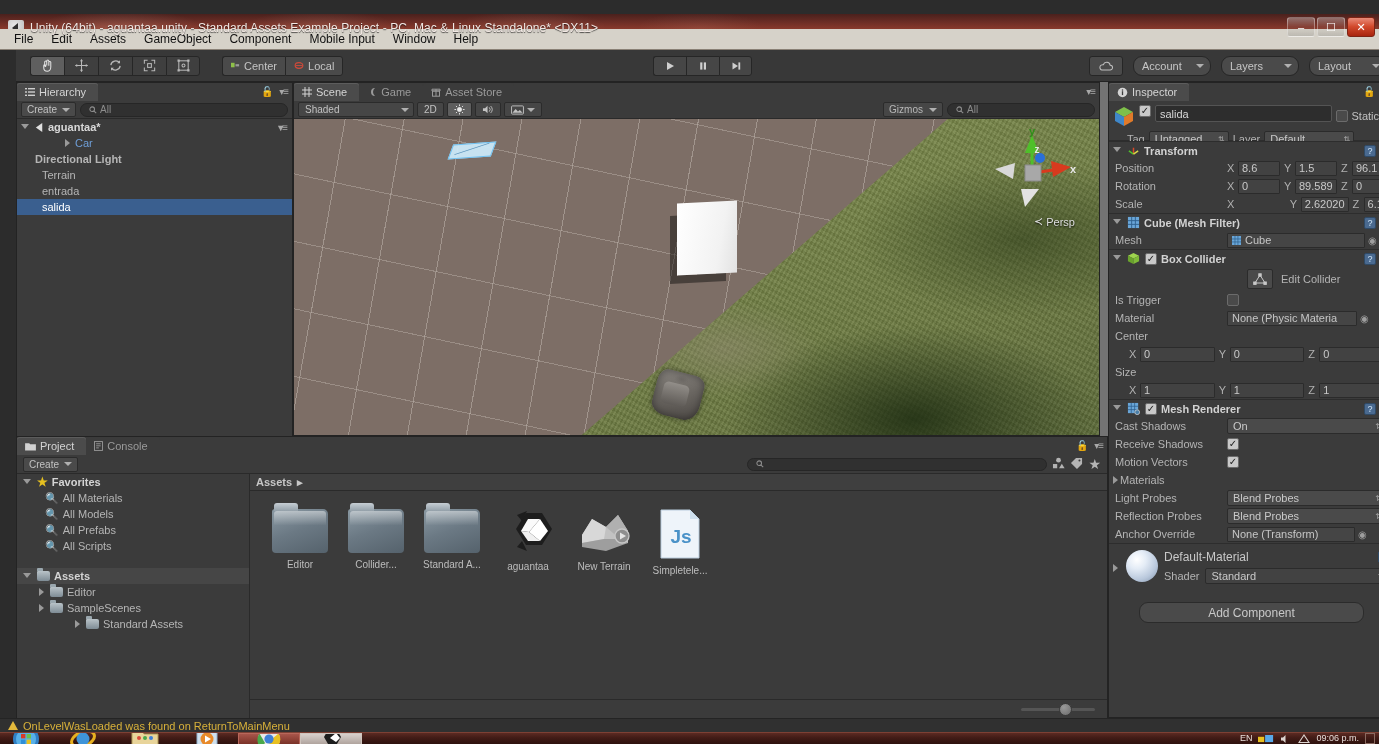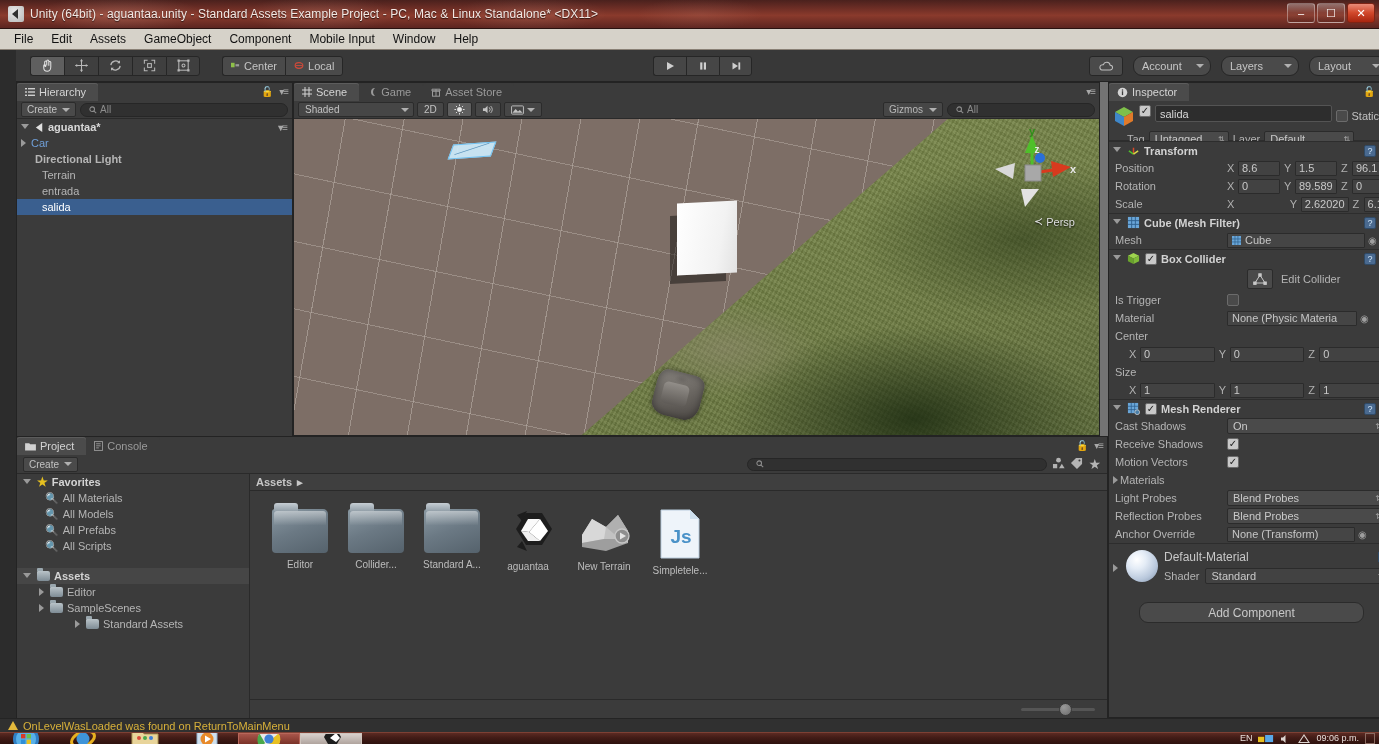--- a/index.html
+++ b/index.html
@@ -5,21 +5,21 @@
   * { box-sizing: border-box; margin: 0; padding: 0; }
   html, body {
     width: 1379px; height: 744px; overflow: hidden;
     font-family: "Liberation Sans", sans-serif;
     background: #2c2c2c;
   }
   body { position: relative; }
 
   
   #titlebar {
-    position: absolute; left: 0; top: 0; width: 1379px; height: 29px;
+    position: absolute; left: 0; top: 14px; width: 1379px; height: 29px;
     background: linear-gradient(180deg,#4a211d 0%, #6b2d25 28%, #8a3a2c 55%, #5c2520 100%);
     border-bottom: 1px solid #2a1210;
     display: flex; align-items: center;
   }
   #titlebar::after{
     content:""; position:absolute; left:0; top:0; right:0; bottom:0;
     background:
       radial-gradient(ellipse 120px 26px at 120px 14px, rgba(255,200,180,.20), transparent 70%),
       radial-gradient(ellipse 110px 26px at 320px 14px, rgba(255,200,180,.16), transparent 70%),
       radial-gradient(ellipse 110px 26px at 530px 14px, rgba(255,200,180,.14), transparent 70%),
@@ -535,21 +535,21 @@
     </div>
     <div class="hier-body">
       <div class="hrow scene">
         <span class="tri open"></span>
         <svg width="11" height="11" viewBox="0 0 12 12">
             <polygon points="9,1 2,6 9,11" fill="#e0e0e0"></polygon>
           </svg>
         <span>aguantaa*</span>
         <span class="hamb" style="position:absolute;right:5px;">▾≡</span>
       </div>
-      <div class="hrow blue" style="">
+      <div class="hrow blue" style="margin-left:44px;">
         <span class="tri"></span>
         <span>Car</span>
       </div>
       <div class="hrow" style="padding-left:18px;font-weight:bold;">
         <span>Directional Light</span>
       </div>
       <div class="hrow" style="padding-left:25px;">
         <span>Terrain</span>
       </div>
       <div class="hrow" style="padding-left:25px;">

